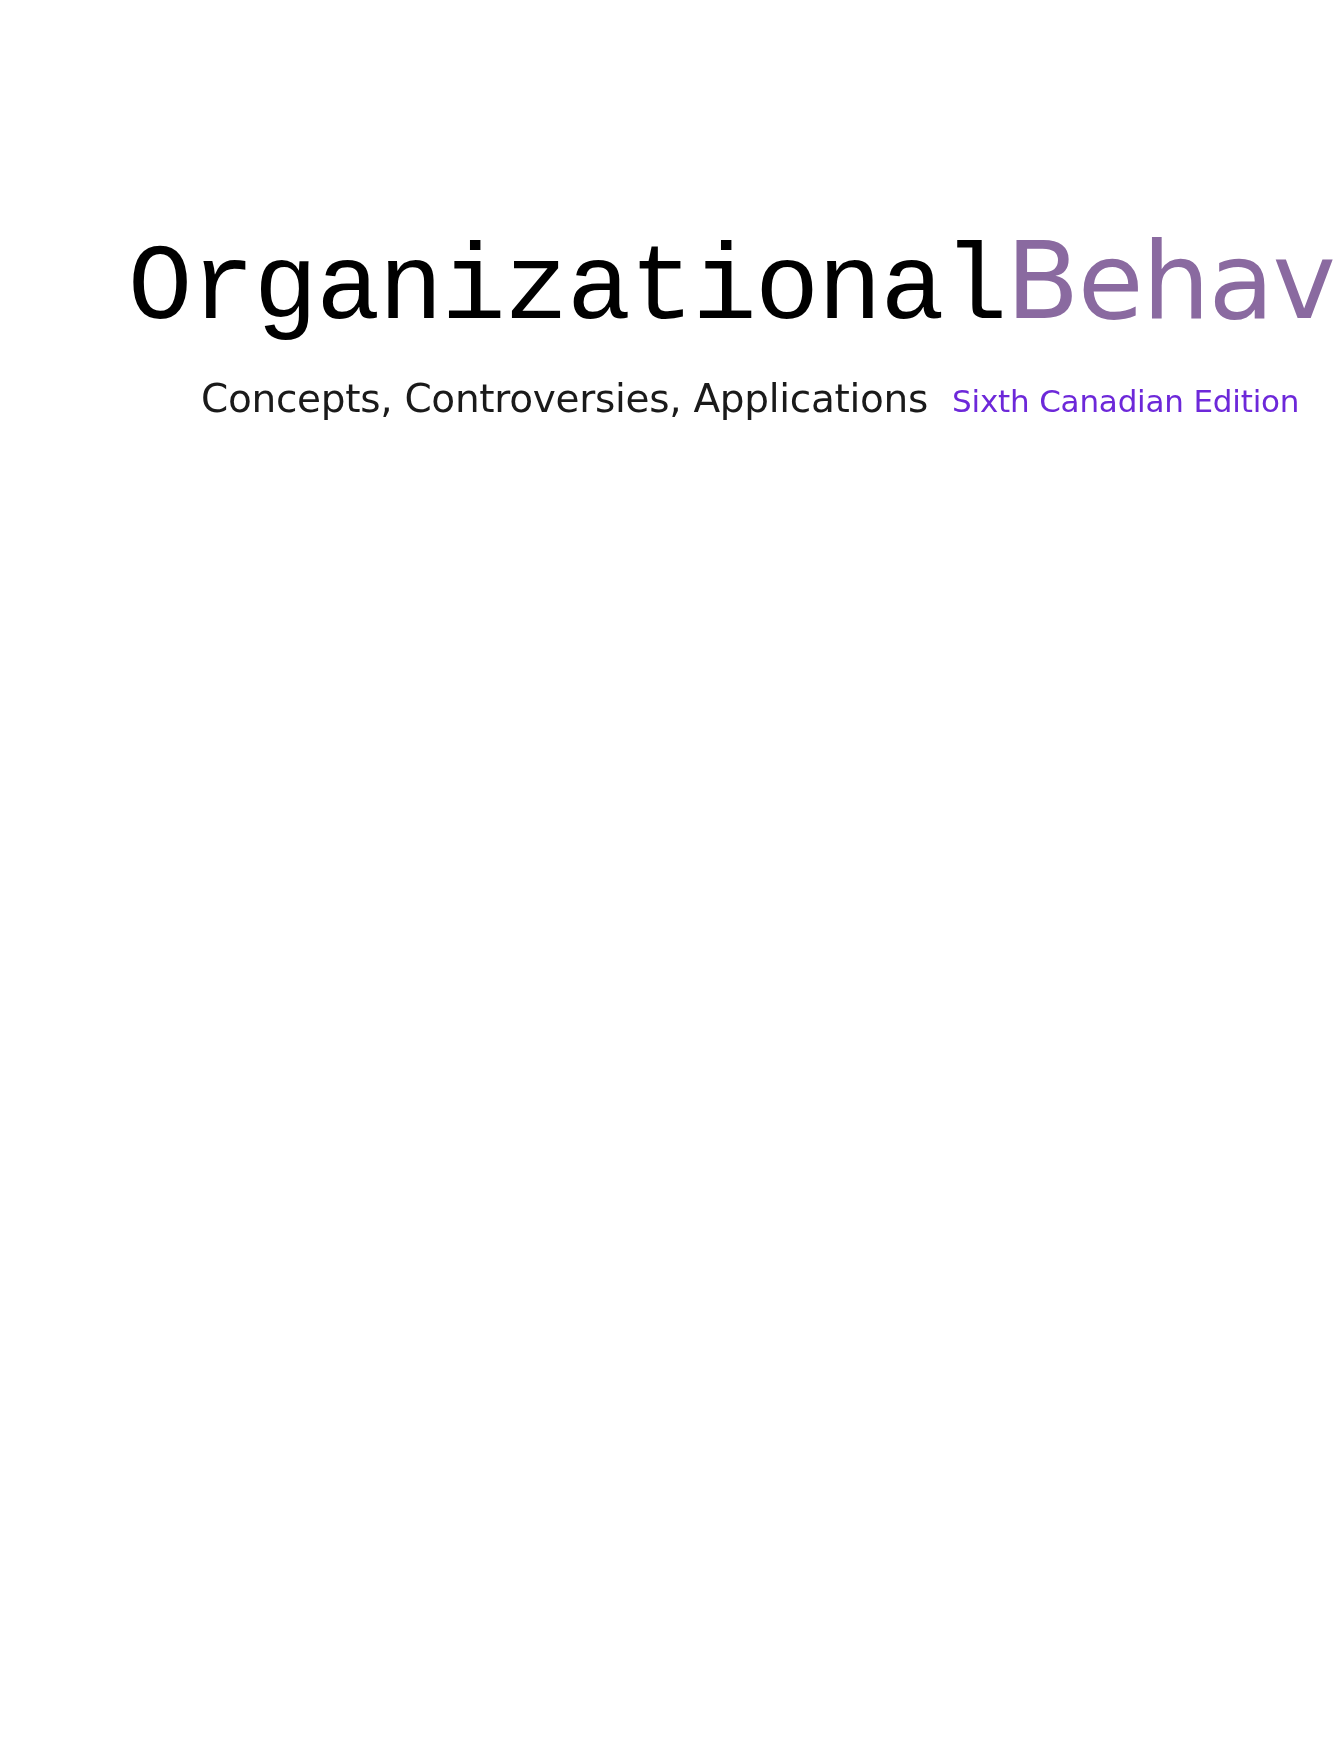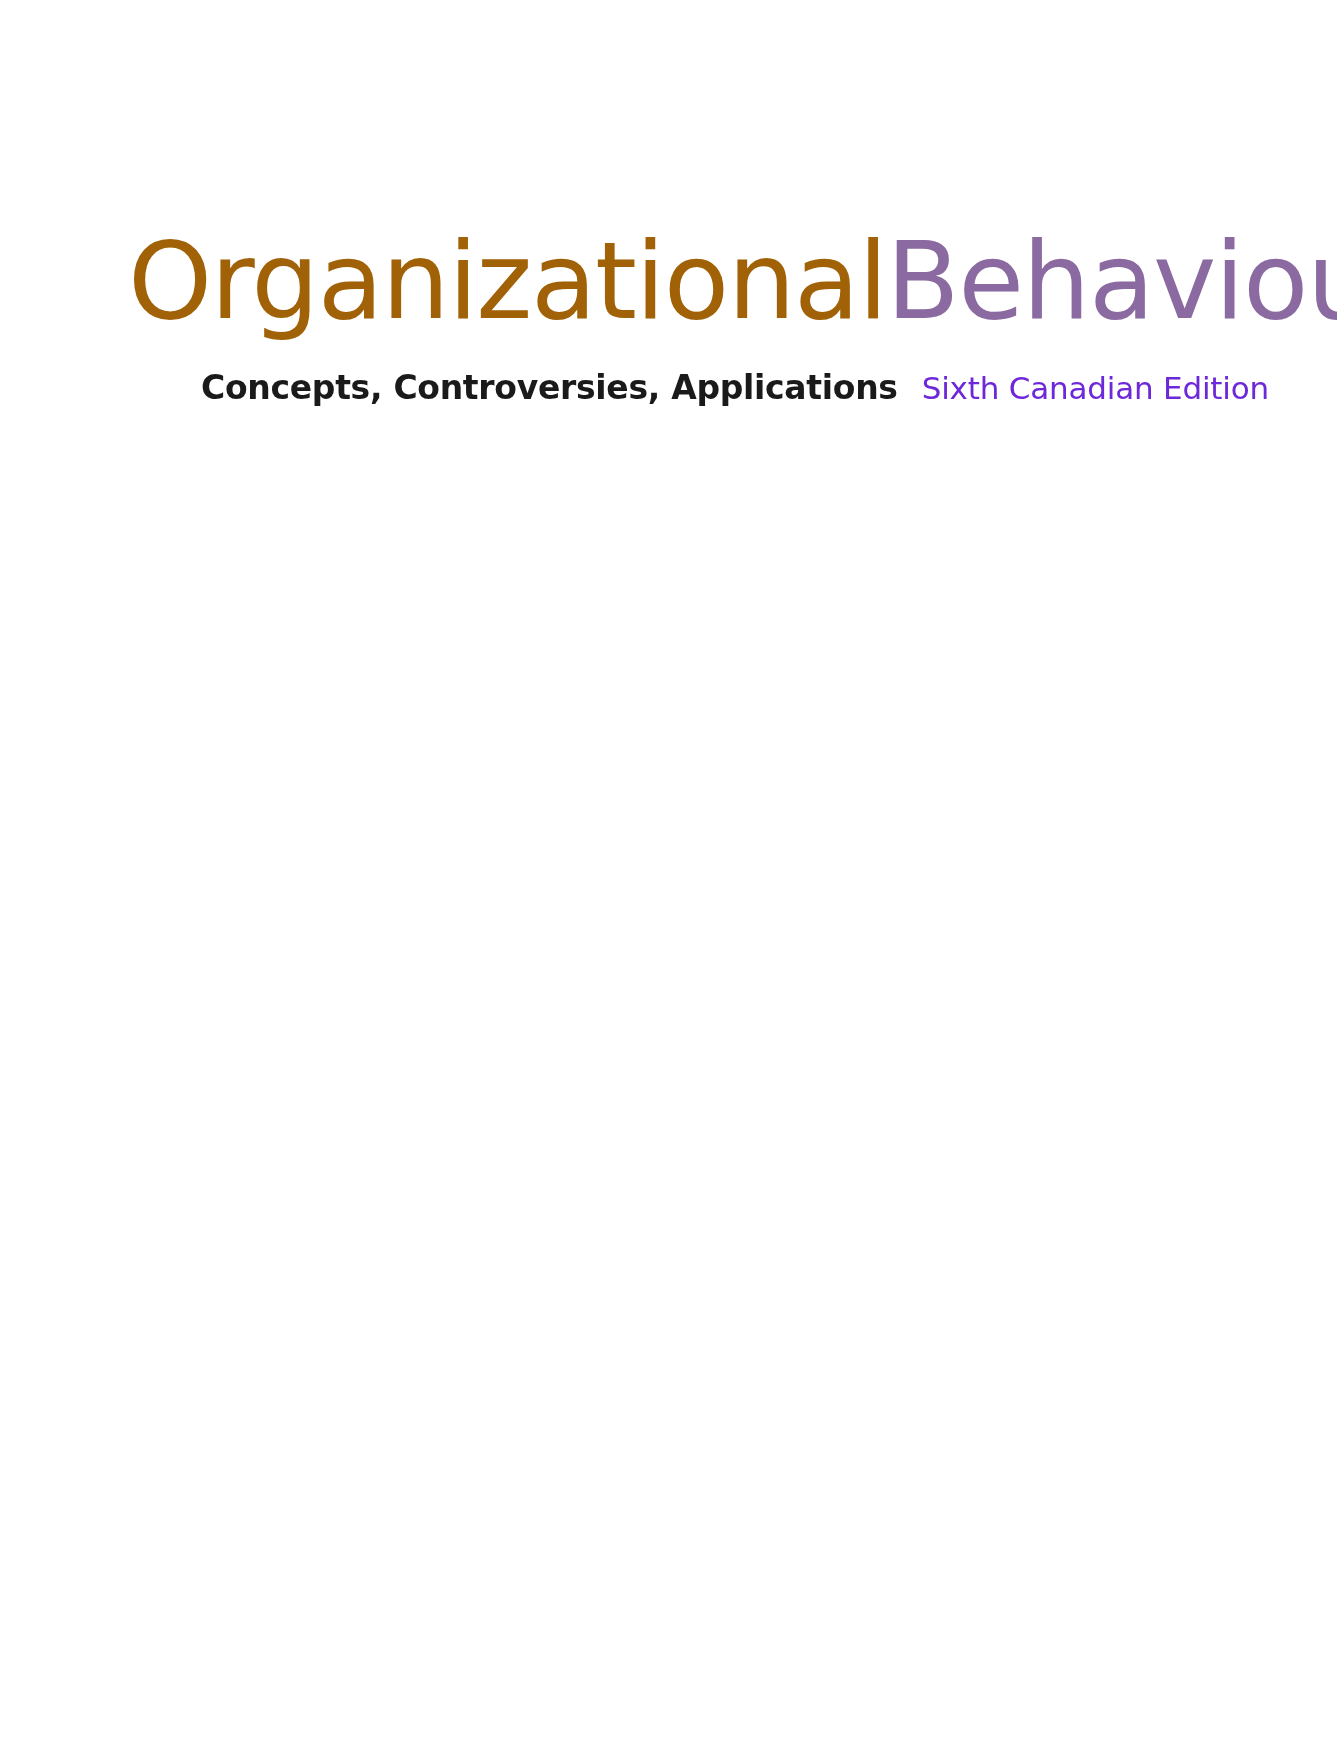--- a/index.html
+++ b/index.html
@@ -33,35 +33,36 @@
     margin: 0;
     padding: 0 0 0 128px;
     font-family: "DejaVu Sans", sans-serif;
     font-weight: 400;
     font-size: 107px;
     line-height: 1.0;
     letter-spacing: -1.5px;
     white-space: nowrap;
   }
   .title-part-one {
-    color: #a16207;
+    color: #000000;
+    font-family: Liberation Mono, monospace;
   }
   .title-part-two {
     color: #8a6aa0;
   }
   .subtitle-row {
     margin: 0;
     padding: 36px 0 0 201px;
     white-space: nowrap;
     line-height: 1.0;
   }
   .subtitle-main {
     font-family: "DejaVu Sans", sans-serif;
-    font-weight: 700;
-    font-size: 33px;
+    font-weight: 400;
+    font-size: 39px;
     color: #1a1a1a;
     letter-spacing: -0.3px;
     margin-top: 8px;
   }
   .subtitle-edition {
     font-family: "DejaVu Sans", sans-serif;
     font-weight: 400;
     font-size: 31px;
     color: #6d28d9;
     letter-spacing: -0.2px;

